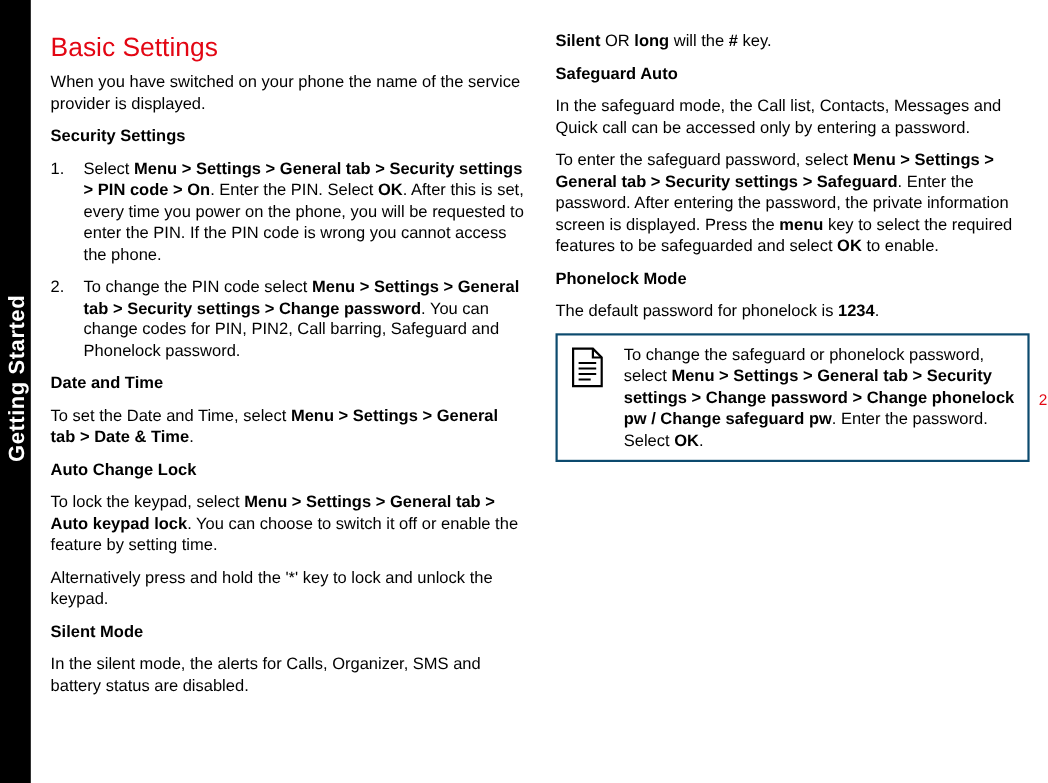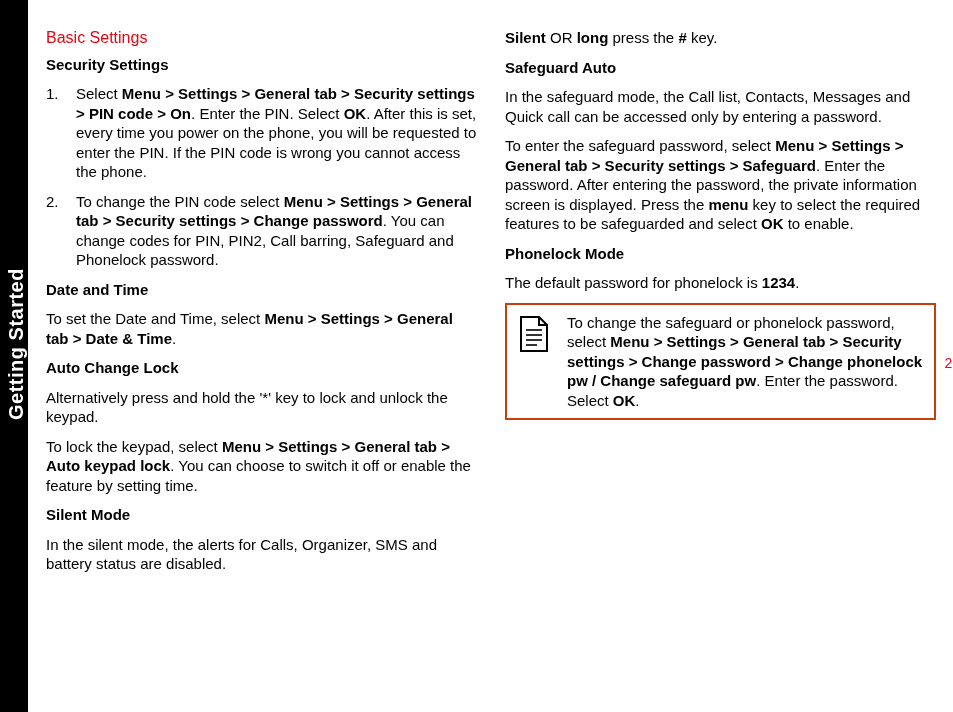--- a/index.html
+++ b/index.html
@@ -46,40 +46,40 @@
   }
   .col {
     flex: 1 1 0;
     min-width: 0;
   }
   .heading-red {
     color: #e30613;
     font-family: "Arial Narrow", Arial, sans-serif;
     font-stretch: condensed;
     font-weight: normal;
-    font-size: 16px;
+    font-size: 24px;
     margin-bottom: 6px;
   }
   .para { margin-bottom: 10px; }
   .subhead { font-weight: bold; margin-bottom: 10px; }
   .b { font-weight: bold; text-align: right; }
   ol.numlist {
     list-style: none;
     margin-bottom: 10px;
   }
   ol.numlist li {
     display: flex;
     margin-bottom: 10px;
   }
   ol.numlist li .num {
     width: 30px;
     flex-shrink: 0;
   }
   .notebox {
-    border: 2px solid #c2410c;
+    border: 2px solid #0c4a6e;
     display: flex;
     align-items: flex-start;
     padding: 8px 10px;
     margin-top: 6px;
   }
   .notebox .icon {
     width: 50px;
     flex-shrink: 0;
     padding-top: 2px;
   }
@@ -98,46 +98,47 @@
 </head>
 <body>
 
 <div class="black-band"></div>
 <div class="side-label">Getting Started</div>
 
 <div class="page">
 
   <div class="col">
     <div class="heading-red">Basic Settings</div>
+    <p class="para">When you have switched on your phone the name of the service provider is displayed.</p>
     <p class="subhead">Security Settings</p>
 
     <ol class="numlist">
       <li>
         <span class="num">1.</span>
         <span><span>Select </span><span class="b">Menu &gt; Settings &gt; General tab &gt; Security settings &gt; PIN code &gt; On</span><span>. Enter the PIN. Select </span><span class="b">OK</span><span>. After this is set, every time you power on the phone, you will be requested to enter the PIN. If the PIN code is wrong you cannot access the phone.</span></span>
       </li>
       <li>
         <span class="num">2.</span>
         <span><span>To change the PIN code select </span><span class="b">Menu &gt; Settings &gt; General tab &gt; Security settings &gt; Change password</span><span>. You can change codes for PIN, PIN2, Call barring, Safeguard and Phonelock password.</span></span>
       </li>
     </ol>
 
     <p class="subhead">Date and Time</p>
     <p class="para"><span>To set the Date and Time, select </span><span class="b">Menu &gt; Settings &gt; General tab &gt; Date &amp; Time</span><span>.</span></p>
 
     <p class="subhead">Auto Change Lock</p>
+    <p class="para"><span>To lock the keypad, select </span><span class="b">Menu &gt; Settings &gt; General tab &gt; Auto keypad lock</span><span>. You can choose to switch it off or enable the feature by setting time.</span></p>
     <p class="para">Alternatively press and hold the '*' key to lock and unlock the keypad.</p>
-    <p class="para"><span>To lock the keypad, select </span><span class="b">Menu &gt; Settings &gt; General tab &gt; Auto keypad lock</span><span>. You can choose to switch it off or enable the feature by setting time.</span></p>
 
     <p class="subhead">Silent Mode</p>
     <p class="para">In the silent mode, the alerts for Calls, Organizer, SMS and battery status are disabled.</p>
   </div>
 
   <div class="col col2">
-    <p class="para"><span class="b">Silent</span><span> OR </span><span class="b">long</span><span> press the </span><span class="b">#</span><span> key.</span></p>
+    <p class="para"><span class="b">Silent</span><span> OR </span><span class="b">long</span><span> will the </span><span class="b">#</span><span> key.</span></p>
 
     <p class="subhead">Safeguard Auto</p>
     <p class="para">In the safeguard mode, the Call list, Contacts, Messages and Quick call can be accessed only by entering a password.</p>
     <p class="para"><span>To enter the safeguard password, select </span><span class="b">Menu &gt; Settings &gt; General tab &gt; Security settings &gt; Safeguard</span><span>. Enter the password. After entering the password, the private information screen is displayed. Press the </span><span class="b">menu</span><span> key to select the required features to be safeguarded and select </span><span class="b">OK</span><span> to enable.</span></p>
 
     <p class="subhead">Phonelock Mode</p>
     <p class="para"><span>The default password for phonelock is </span><span class="b">1234</span><span>.</span></p>
 
     <div class="notebox">
       <div class="icon">

